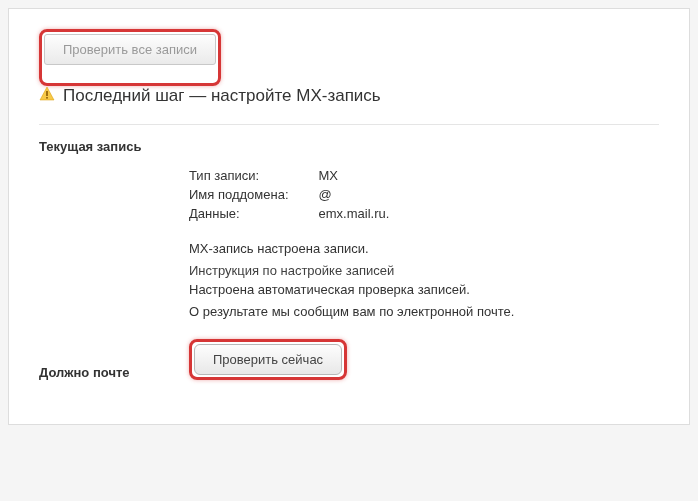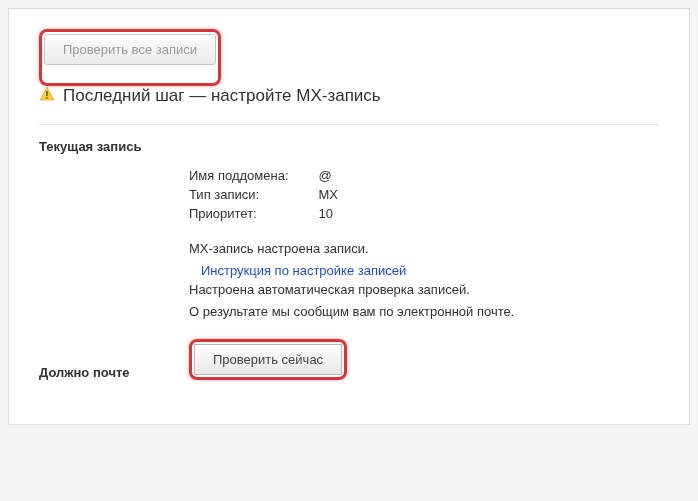--- a/index.html
+++ b/index.html
@@ -93,39 +93,38 @@
       color: #333;
     }
     .status-block {
       margin-top: 14px;
       line-height: 1.5;
     }
     .status-block p {
       margin-bottom: 2px;
     }
     .link {
-      color: #1d4ed8;
+      color: #404040;
       text-decoration: none;
       cursor: pointer;
-      margin-left: 12px;
     }
     .auto-block {
       line-height: 1.5;
     }
     .auto-block p {
       margin-bottom: 2px;
     }
     .check-now-wrap {
       margin-top: 18px;
     }
     .check-now-btn {
       display: inline-block;
       background: linear-gradient(to bottom, #fdfdfd, #e8e8e8);
       border: 1px solid #b8b8b8;
-      border-radius: 0;
+      border-radius: 6px;
       padding: 7px 18px;
       color: #444;
       font-size: 13px;
       cursor: pointer;
     }
   </style>
 </head>
 <body>
 
 <div class="container">
@@ -148,30 +147,30 @@
   <div class="row">
     <div class="label-col">Текущая запись</div>
     <div class="value-col"></div>
   </div>
 
   <div class="row">
     <div class="label-col">Должно почте</div>
     <div class="value-col">
       <div class="kv-table">
         <div class="kv-row">
+          <div class="kv-key">Тип записи:</div>
+          <div class="kv-val">MX</div>
+        </div>
+        <div class="kv-row">
           <div class="kv-key">Имя поддомена:</div>
           <div class="kv-val">@</div>
         </div>
         <div class="kv-row">
-          <div class="kv-key">Тип записи:</div>
-          <div class="kv-val">MX</div>
-        </div>
-        <div class="kv-row">
-          <div class="kv-key">Приоритет:</div>
-          <div class="kv-val">10</div>
+          <div class="kv-key">Данные:</div>
+          <div class="kv-val">emx.mail.ru.</div>
         </div>
       </div>
 
       <div class="status-block">
         <p>MX-запись настроена записи.</p>
         <a class="link">Инструкция по настройке записей</a>
       </div>
 
       <div class="auto-block">
         <p>Настроена автоматическая проверка записей.</p>

